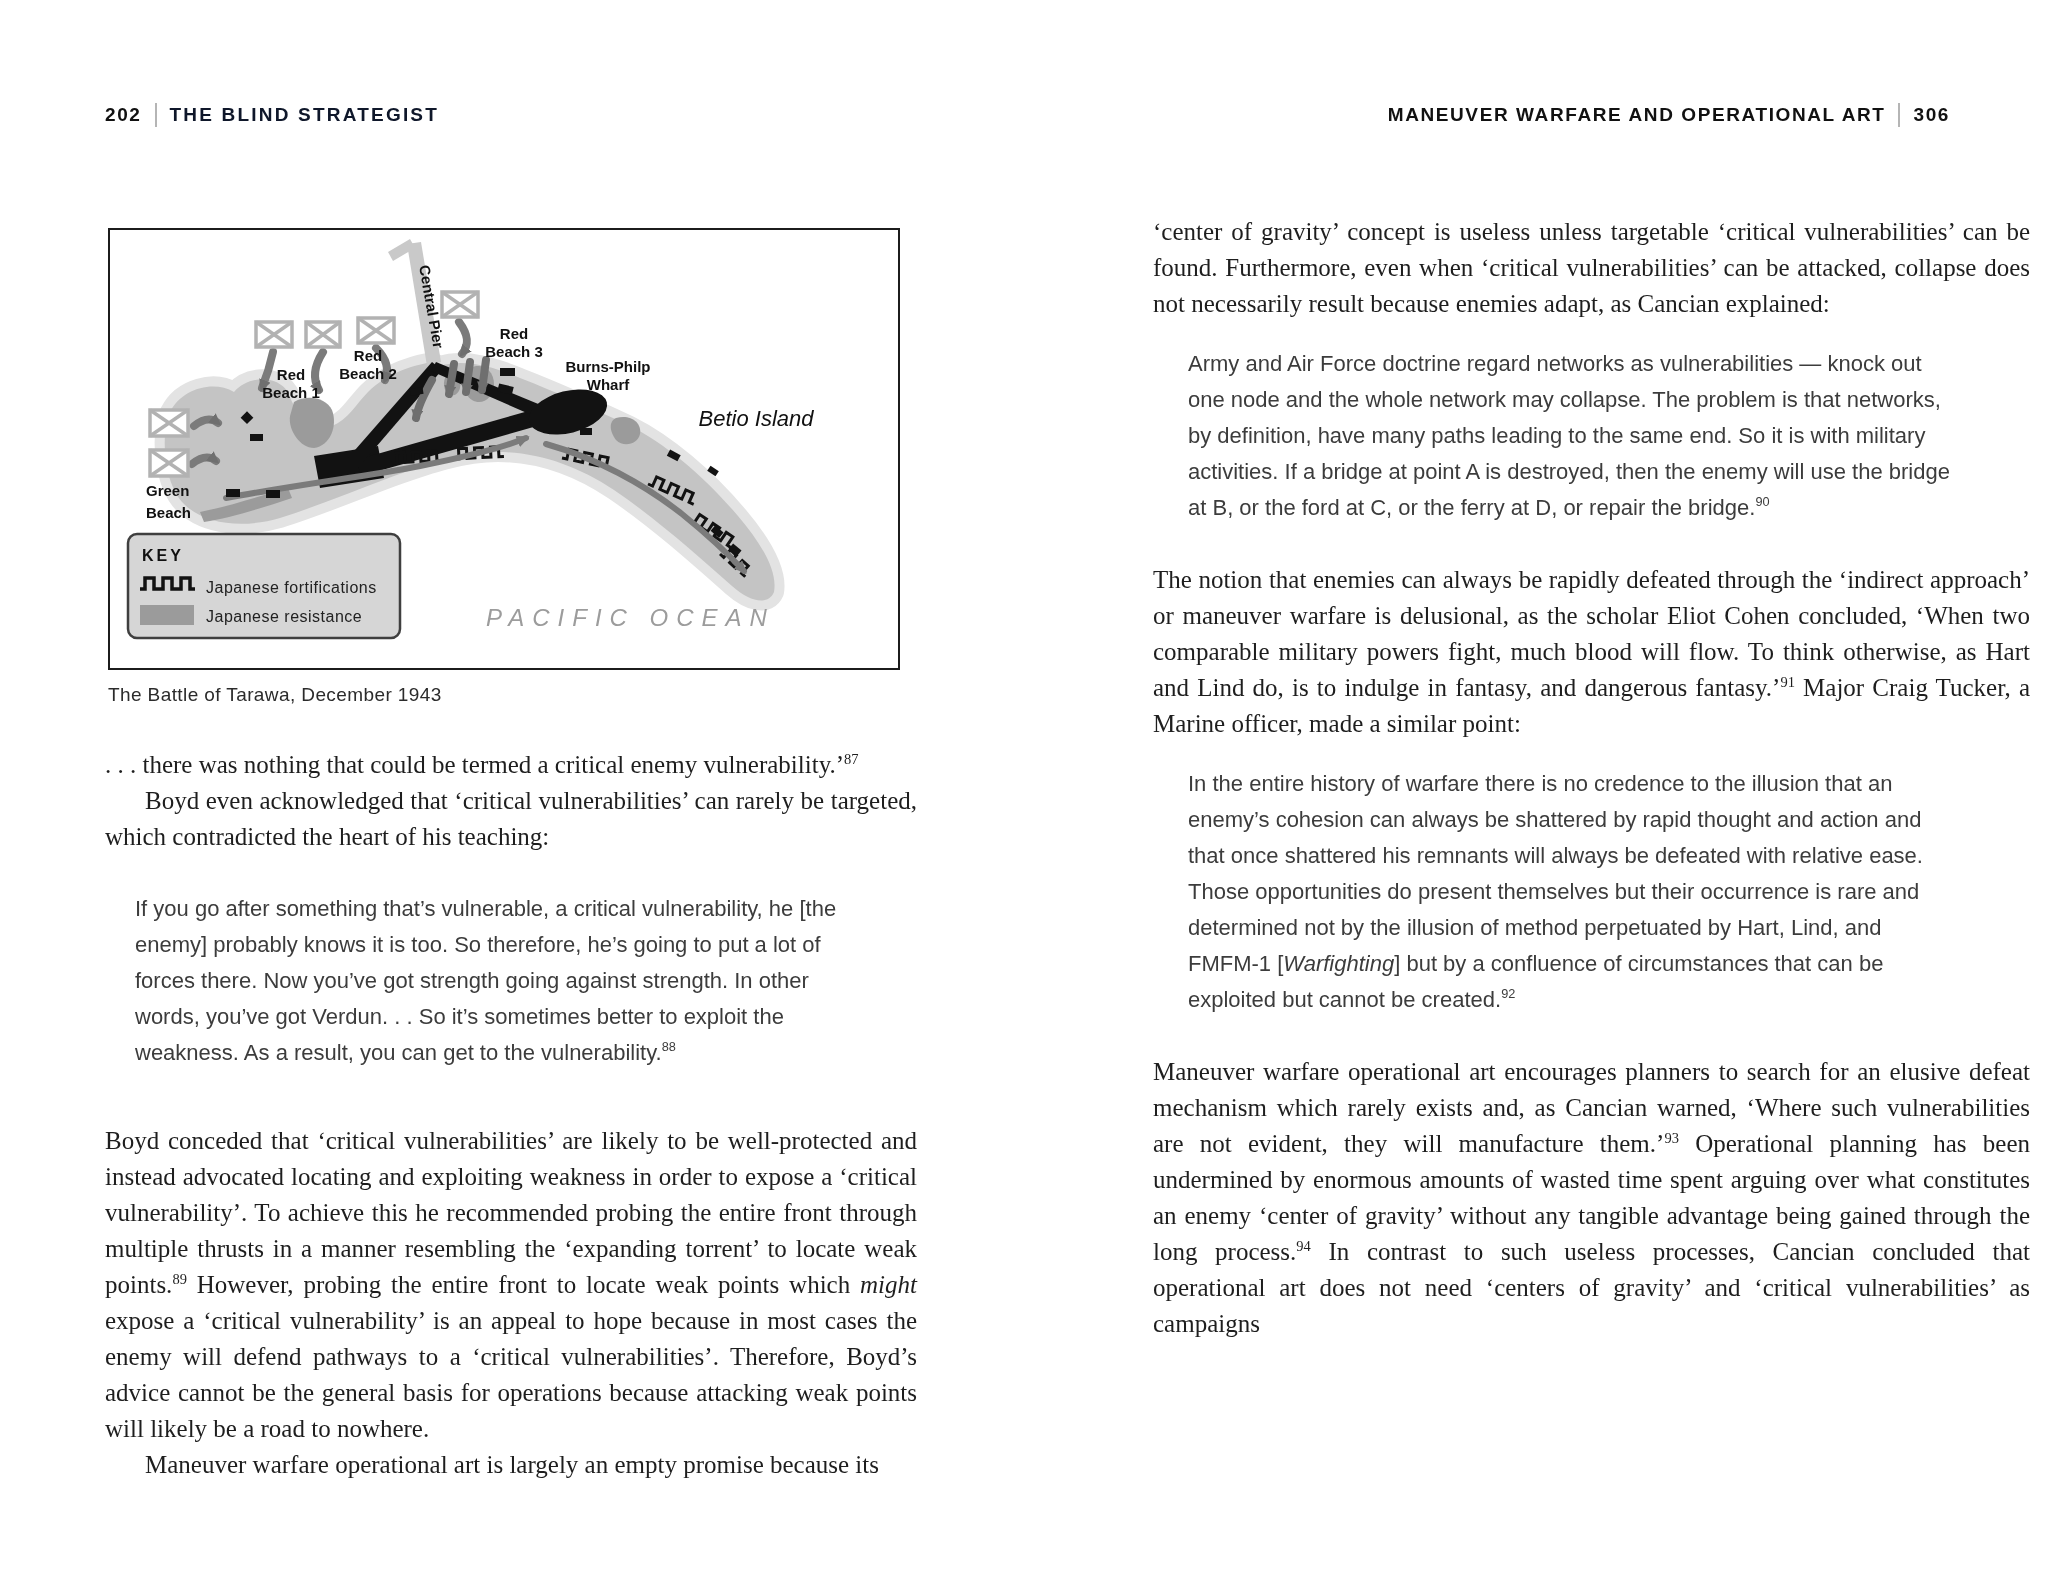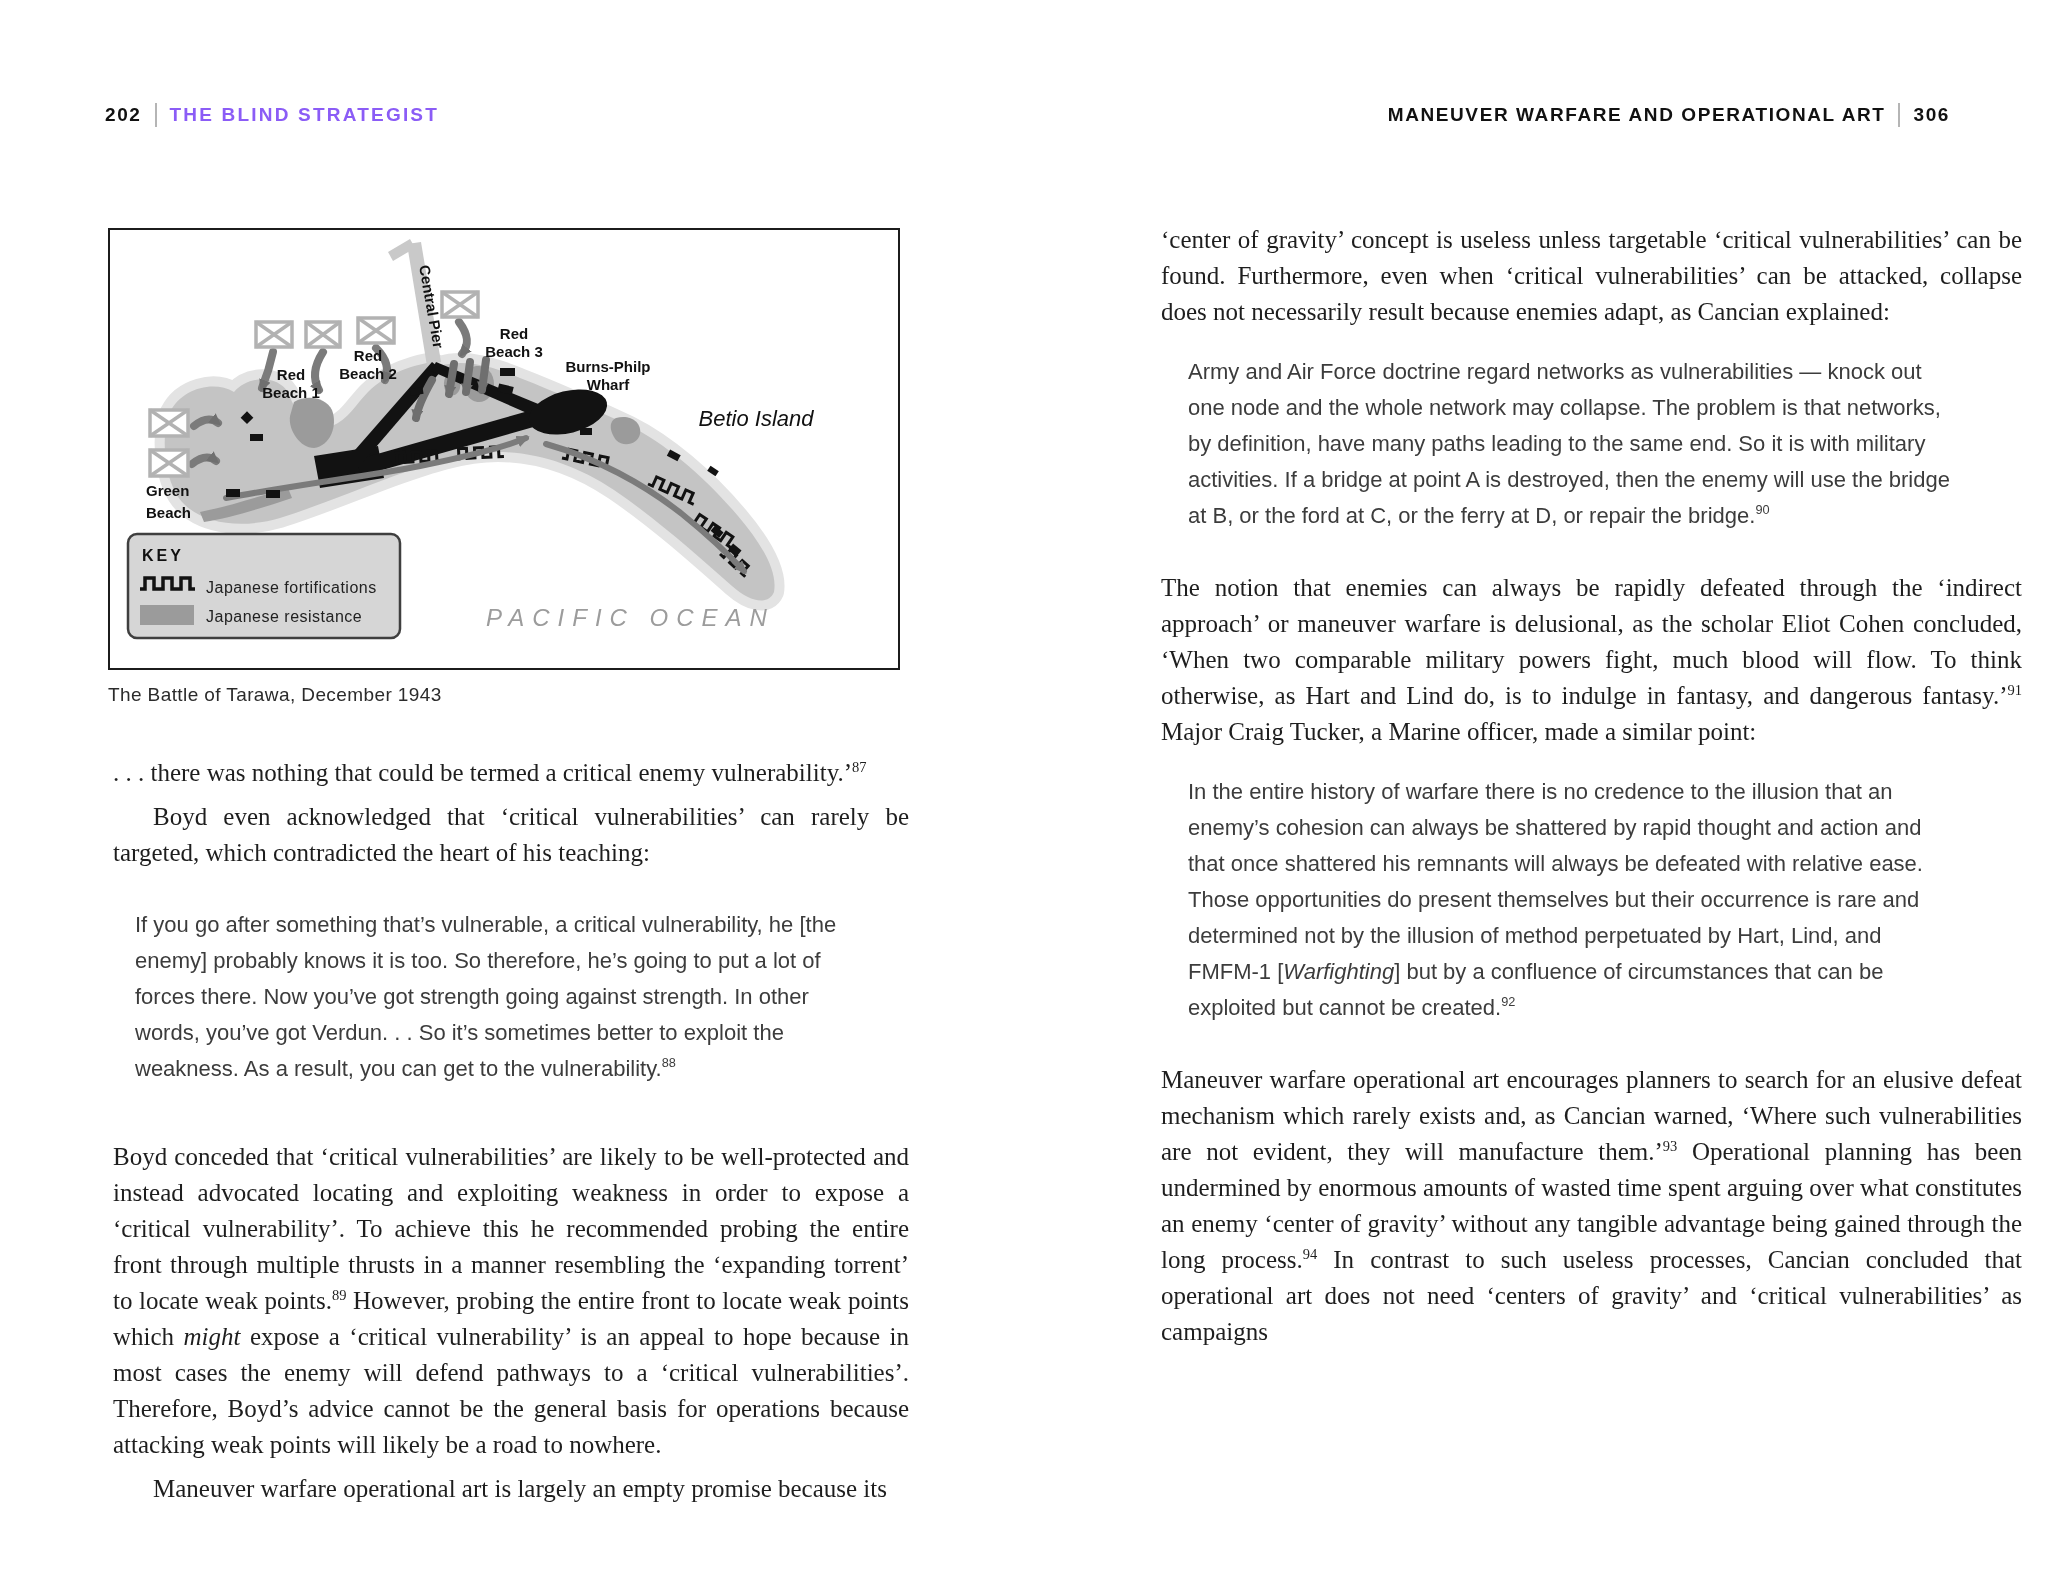--- a/index.html
+++ b/index.html
@@ -12,39 +12,39 @@
     position:absolute; top:103px; white-space:nowrap;
     font-family:"Liberation Sans", sans-serif; font-weight:700;
     font-size:19px; letter-spacing:1.6px; color:#111;
   }
   #runhead-left  { left:105px; }
   #runhead-right { right:98px; }
   .runhead .bar {
     display:inline-block; width:2px; height:24px; background:#b5b5b5;
     margin:0 13px; vertical-align:-6px;
   }
-  #runhead-left .book-title { color:#8b5cf6; letter-spacing:2.2px; }
+  #runhead-left .book-title { color:#0f172a; letter-spacing:2.2px; }
 
   
   .figure-box {
     position:absolute; left:108px; top:228px; width:788px; height:438px;
     border:2px solid #1c1c1c; background:#fff;
   }
   .figure-box svg { display:block; }
   .fig-caption {
     position:absolute; left:108px; top:684px;
     font-family:"Liberation Sans", sans-serif; font-size:19px;
     letter-spacing:0.4px; color:#2b2b2b;
   }
 
   
   .col { position:absolute; text-align:justify; font-size:25px; line-height:36px; }
   #col-left  { left:105px; top:747px;  width:812px; }
   #col-right { left:1153px; top:214px; width:877px; }
-  .col p { margin:8px; }
+  .col p { margin:0; }
   .col p.indent { text-indent:40px; }
   .col p.quote {
     font-family:"Liberation Sans", sans-serif; font-size:22px; line-height:36px;
     color:#3c3c3c; text-align:left; margin:36px 50px 52px 30px;
   }
   #col-right p.quote { margin:24px 72px 36px 35px; }
   .col sup.fn { font-size:0.58em; line-height:0; vertical-align:9px; letter-spacing:0; }
   .col .it { font-style:italic; }
 
   

